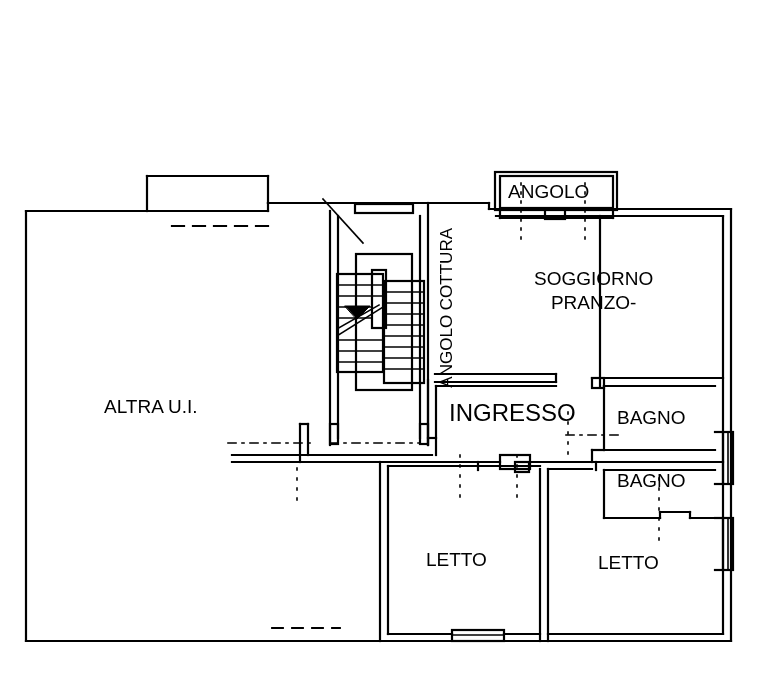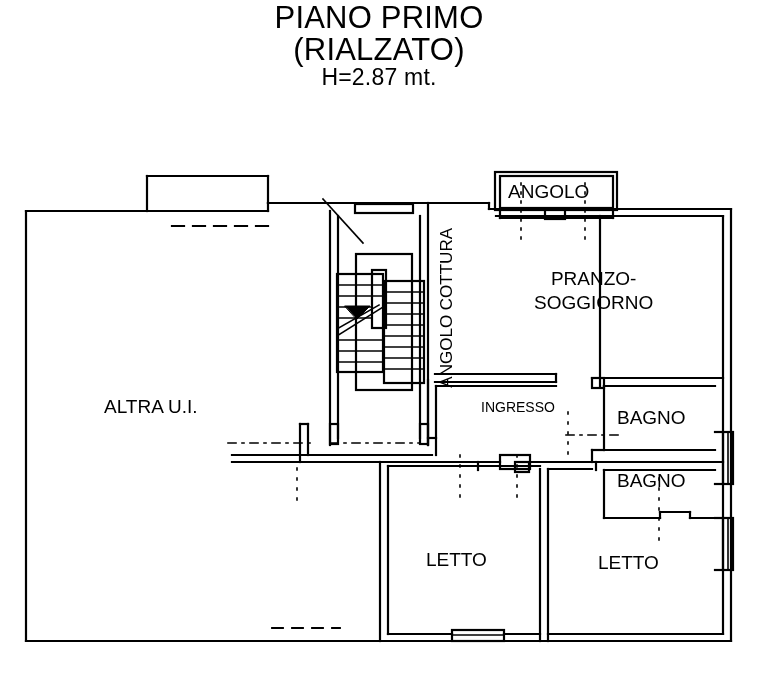--- a/index.html
+++ b/index.html
@@ -48,43 +48,38 @@
     height: 680px;
   }
   .room-label {
     position: absolute;
     font-family: "Liberation Sans", sans-serif;
     white-space: nowrap;
     color: #000;
   }
   .lbl-altra   { left: 104px; top: 396px;  font-size: 19px; }
   .lbl-pranzo  { left: 534px; top: 267px;  font-size: 19px; text-align: center; line-height: 1.25; }
-  .lbl-ingresso{ left: 449px; top: 399px;  font-size: 14px; margin-left: 32px; }
+  .lbl-ingresso{ left: 449px; top: 399px;  font-size: 24px; }
   .lbl-bagno1  { left: 617px; top: 407px;  font-size: 19px; }
   .lbl-bagno2  { left: 617px; top: 470px;  font-size: 19px; }
   .lbl-letto1  { left: 426px; top: 549px;  font-size: 19px; }
   .lbl-letto2  { left: 598px; top: 552px;  font-size: 19px; }
   .lbl-balcone { left: 508px; top: 181px;  font-size: 19px; }
   .lbl-cottura {
     left: 437px; top: 228px;
     font-size: 17px;
     transform-origin: left top;
     transform: rotate(-90deg) translate(-100%, 0);
   }
 </style>
 </head>
 <body>
 
 <div id="plan-root">
 
-  <div class="title-block">
-    <div class="title-line-1">PIANO PRIMO</div>
-    <div class="title-line-2">(RIALZATO)</div>
-    <div class="title-line-3">H=2.87 mt.</div>
-  </div>
 
   <svg class="plan-svg" viewBox="0 0 758 680">
     <g fill="none" stroke="#000000" stroke-width="2.2" stroke-linecap="square" stroke-linejoin="miter">
 
       <line x1="26" y1="211" x2="26" y2="641"></line>
 
       <line x1="26" y1="641" x2="731" y2="641"></line>
 
       <line x1="731" y1="641" x2="731" y2="209"></line>
 
@@ -248,22 +243,22 @@
       <line x1="548" y1="469" x2="592" y2="469"></line>
       <rect x="515" y="462" width="14" height="10"></rect>
       <line x1="478" y1="462" x2="478" y2="470"></line>
 
     </g>
   </svg>
 
   <div class="room-label lbl-altra">ALTRA U.I.</div>
 
   <div class="room-label lbl-pranzo">
+    <div>SOGGIORNO</div>
     <div>PRANZO-</div>
-    <div>SOGGIORNO</div>
   </div>
 
   <div class="room-label lbl-cottura">ANGOLO COTTURA</div>
   <div class="room-label lbl-ingresso">INGRESSO</div>
   <div class="room-label lbl-balcone">ANGOLO</div>
   <div class="room-label lbl-bagno1">BAGNO</div>
   <div class="room-label lbl-bagno2">BAGNO</div>
   <div class="room-label lbl-letto1">LETTO</div>
   <div class="room-label lbl-letto2">LETTO</div>
 

